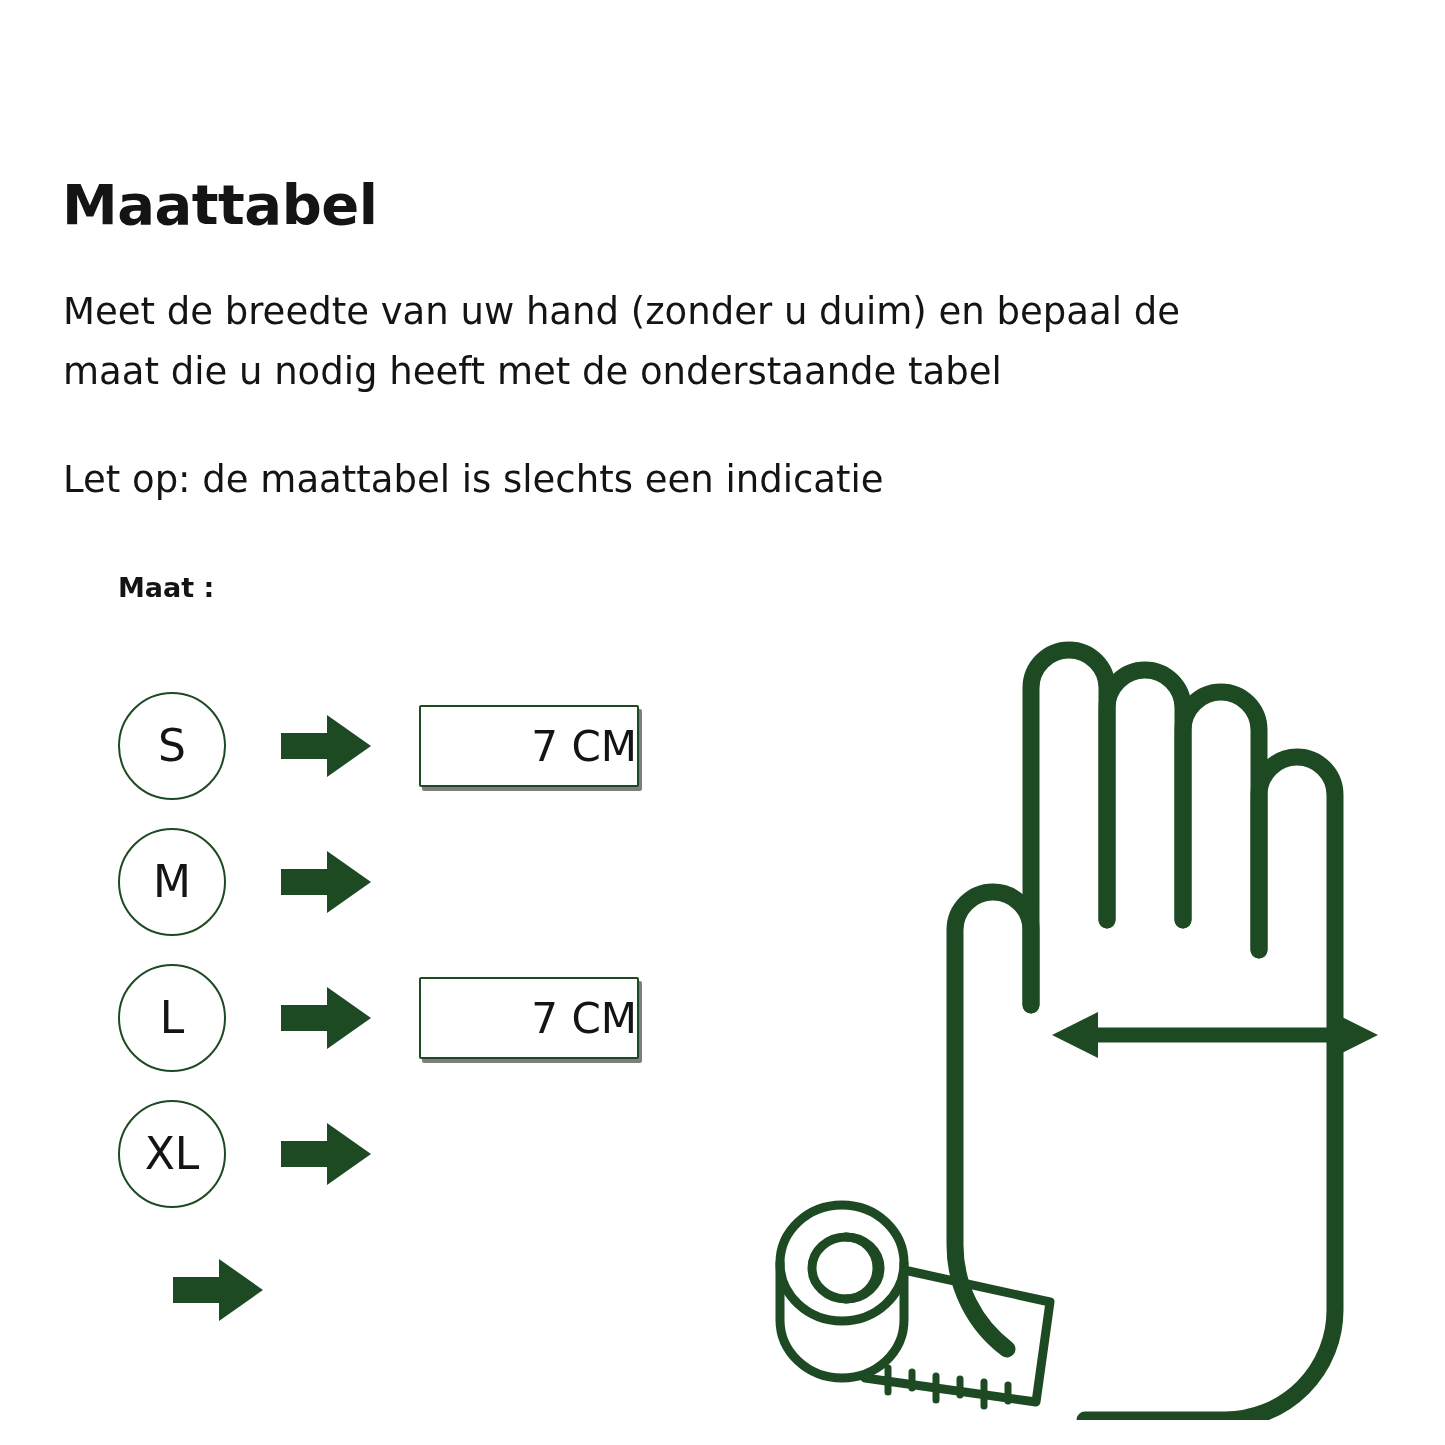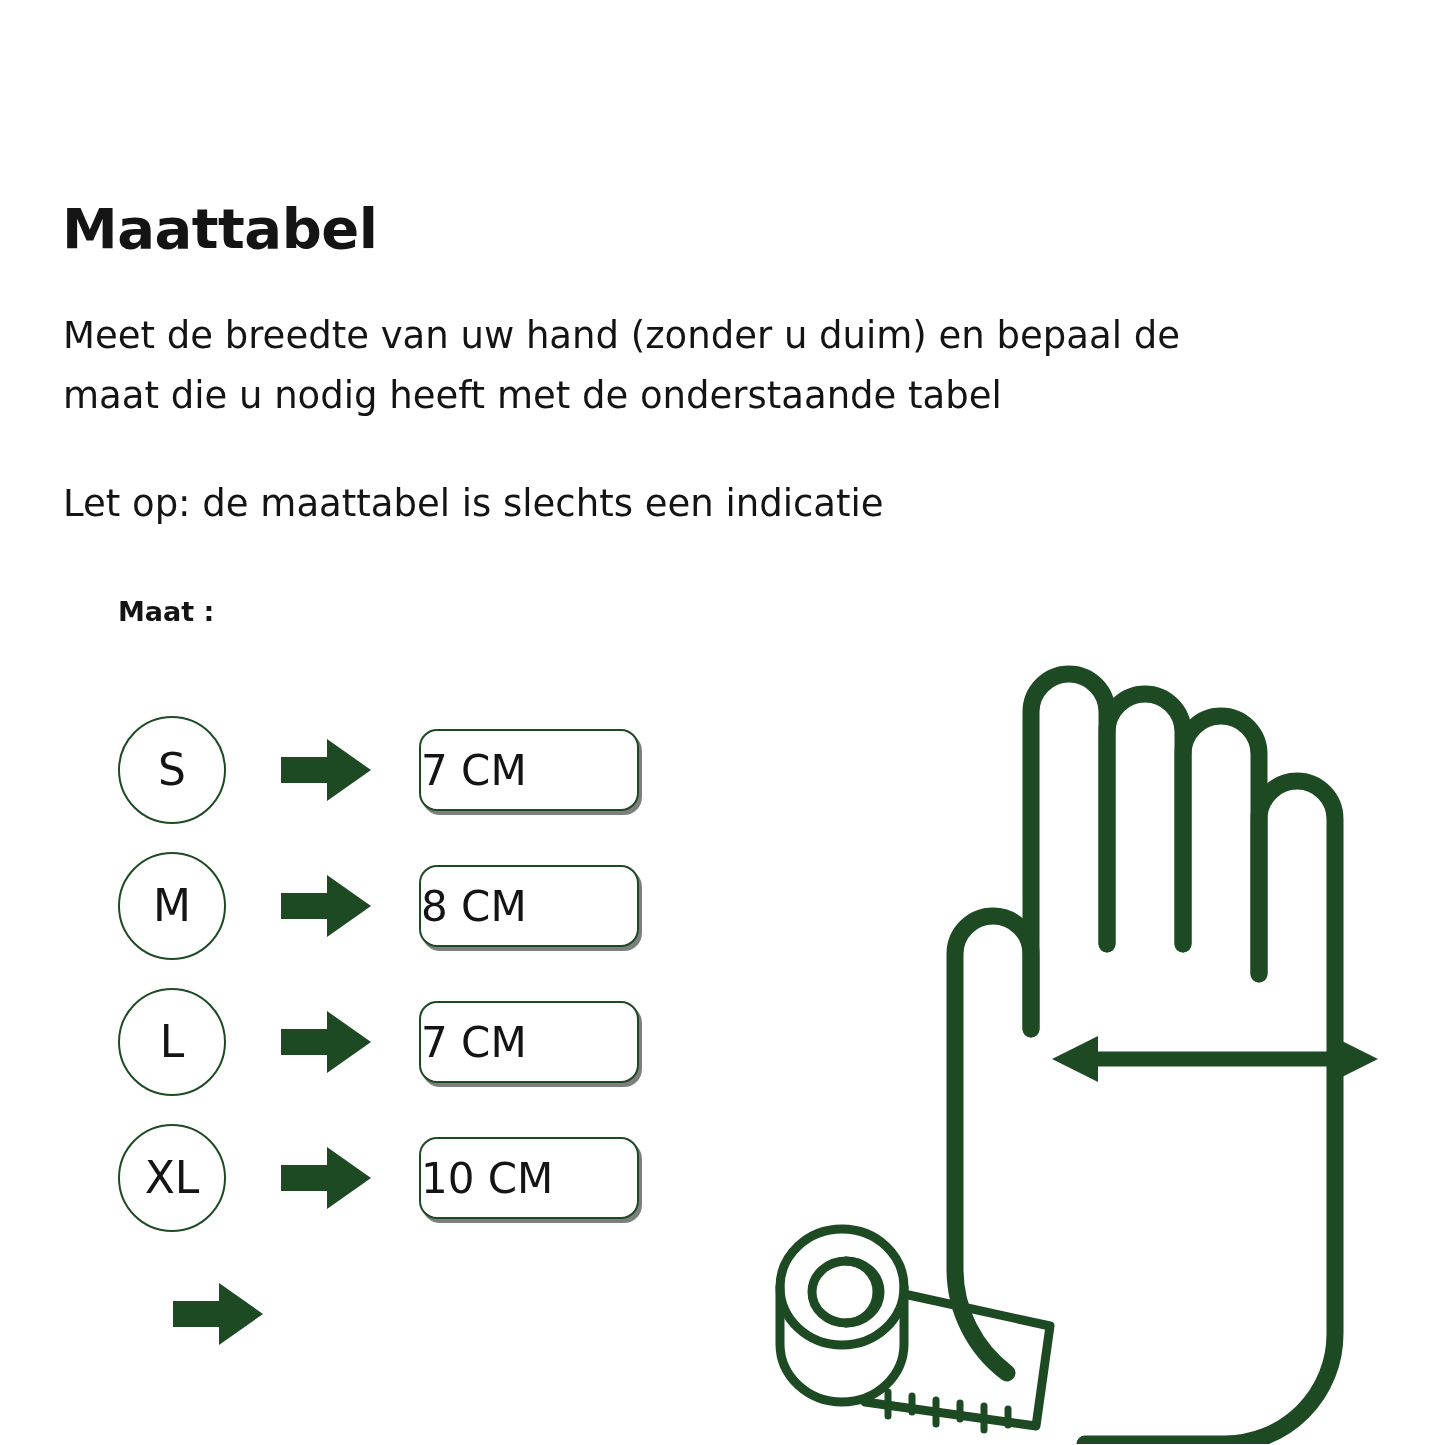--- a/index.html
+++ b/index.html
@@ -12,21 +12,20 @@
     height: 1445px;
     overflow: hidden;
     font-family: "DejaVu Sans", sans-serif;
     color: #1a1a1a;
   }
   #page {
     position: relative;
     width: 1445px;
     height: 1081px;
     background: #ffffff;
-    margin-top: 24px;
   }
 
   
   #title {
     position: absolute;
     left: 62px;
     top: 172px;
     font-size: 56px;
     font-weight: bold;
     letter-spacing: -0.5px;
@@ -96,24 +95,24 @@
     margin-left: 55px;
     margin-right: 48px;
     flex: 0 0 auto;
     display: block;
   }
 
   .pill {
     width: 220px;
     height: 82px;
     border: 2.5px solid #1d4a23;
-    border-radius: 18px;
+    border-radius: 2px;
     display: flex;
     align-items: center;
-    justify-content: flex-start;
+    justify-content: flex-end;
     box-sizing: border-box;
     background: #ffffff;
     box-shadow: 3px 4px 0 0 rgba(20,20,20,0.55);
     flex: 0 0 auto;
   }
   .pill span {
     font-size: 42px;
     color: #141414;
     white-space: nowrap;
   }
@@ -152,23 +151,20 @@
       </div>
     </div>
 
     <div class="row">
       <div class="circle">
         <span>M</span>
       </div>
       <svg class="arrow" viewBox="0 0 90 66">
         <polygon points="0,20 46,20 46,2 90,33 46,64 46,46 0,46" fill="#1d4a23"></polygon>
       </svg>
-      <div class="pill">
-        <span>8 CM</span>
-      </div>
     </div>
 
     <div class="row">
       <div class="circle">
         <span>L</span>
       </div>
       <svg class="arrow" viewBox="0 0 90 66">
         <polygon points="0,20 46,20 46,2 90,33 46,64 46,46 0,46" fill="#1d4a23"></polygon>
       </svg>
       <div class="pill">
@@ -176,23 +172,20 @@
       </div>
     </div>
 
     <div class="row">
       <div class="circle">
         <span>XL</span>
       </div>
       <svg class="arrow" viewBox="0 0 90 66">
         <polygon points="0,20 46,20 46,2 90,33 46,64 46,46 0,46" fill="#1d4a23"></polygon>
       </svg>
-      <div class="pill">
-        <span>10 CM</span>
-      </div>
     </div>
 
     <div class="row">
       <svg class="arrow" viewBox="0 0 90 66">
         <polygon points="0,20 46,20 46,2 90,33 46,64 46,46 0,46" fill="#1d4a23"></polygon>
       </svg>
     </div>
 
   </div>
 

